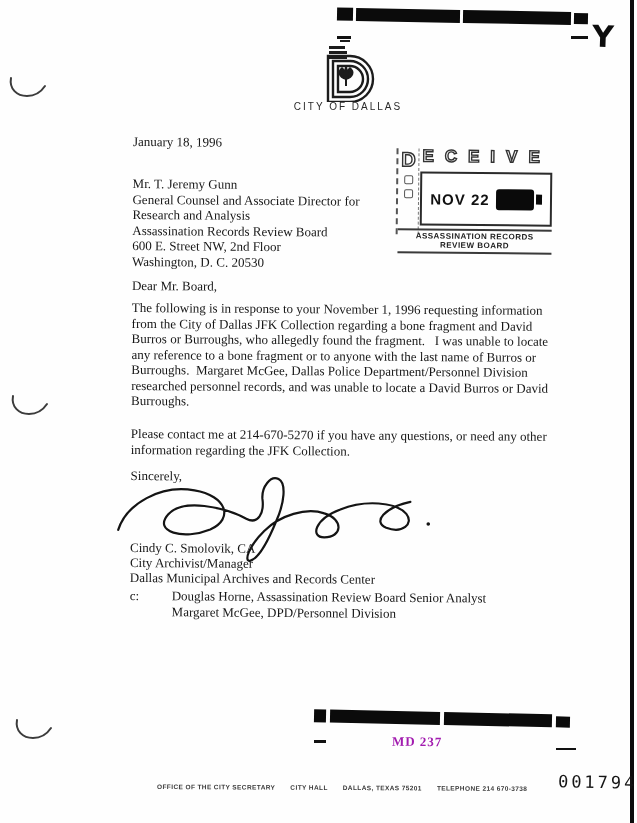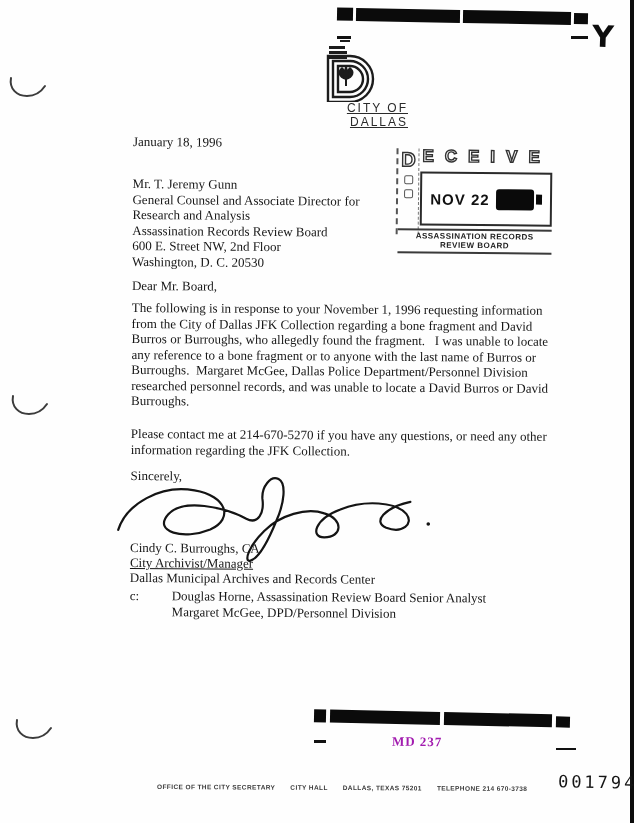--- a/index.html
+++ b/index.html
@@ -10,22 +10,22 @@
   
   .right-edge-line{position:absolute;top:0;right:3px;width:4px;height:823px;background:#0c0c0c;}
   .hook{position:absolute;}
   .bar-row{position:absolute;height:13px;display:flex;}
   .bar-seg{background:#0b0b0b;height:100%;}
   .tiny-dash{position:absolute;background:#111;}
   .hand-y{position:absolute;font-family:"DejaVu Sans",sans-serif;font-weight:bold;
     font-size:30px;transform:rotate(2deg);color:#0d0d0d;line-height:1;}
   
   .logo{position:absolute;left:300px;top:40px;}
-  .org-name{position:absolute;left:288px;top:101px;width:120px;text-align:right;
-    font-family:"Liberation Sans",sans-serif;font-size:12px;letter-spacing:2px;color:#2a2a2a;text-decoration:underline;}
+  .org-name{position:absolute;left:288px;top:101px;width:120px;text-align:center;
+    font-family:"Liberation Sans",sans-serif;font-size:10px;letter-spacing:2px;color:#2a2a2a;}
   
   .stamp{position:absolute;left:396px;top:147px;width:162px;height:108px;
     transform:rotate(.6deg);color:#2b2b2b;font-family:"Liberation Sans",sans-serif;}
   .stamp-side{position:absolute;left:0;top:2px;width:20px;height:86px;
     border-left:2px dashed #555;border-right:1px dashed #777;text-align:center;}
   .stamp-side-letter{font-weight:bold;font-size:20px;line-height:22px;
     color:#fff;-webkit-text-stroke:1.4px #333;}
   .stamp-side-mark{width:7px;height:7px;border:1.5px solid #555;border-radius:2px;margin:5px auto 0;}
   .stamp-word{position:absolute;left:26px;top:0;font-weight:bold;font-size:17px;
     letter-spacing:11px;color:#fff;-webkit-text-stroke:1.4px #333;white-space:nowrap;}
@@ -137,22 +137,22 @@
 
     <svg class="sig-svg" width="330" height="92" viewBox="0 0 330 92">
       <path d="M6,58 C14,32 48,12 82,18 C114,23 122,46 98,57 C72,68 40,60 56,42
                C70,26 112,34 134,46 C146,52 152,40 150,26 C149,14 158,2 166,6
                C174,10 172,30 164,48 C156,68 146,86 138,88 C132,89 136,74 152,58
                C168,42 194,34 212,40 C232,46 230,64 212,64 C198,64 202,46 228,36
                C252,26 284,28 294,40 C302,50 290,60 274,54 C260,48 272,34 298,28" fill="none" stroke="#141414" stroke-width="2.2" stroke-linecap="round"></path>
       <circle cx="316" cy="50" r="1.8" fill="#141414"></circle>
     </svg>
 
-    <div class="block" style="top:410px;">Cindy C. Burroughs, CA</div>
-    <div class="block" style="top:425px;text-decoration:underline;">City Archivist/Manager</div>
+    <div class="block" style="top:410px;">Cindy C. Smolovik, CA</div>
+    <div class="block" style="top:425px;">City Archivist/Manager</div>
     <div class="block" style="top:440px;">Dallas Municipal Archives and Records Center</div>
 
     <div class="cc-row">
       <div class="cc-label">c:</div>
       <div class="cc-list">Douglas Horne, Assassination Review Board Senior Analyst
 Margaret McGee, DPD/Personnel Division</div>
     </div>
   </div>
 
   <div class="bar-row" style="left:314px;top:712px;width:260px;transform:rotate(1.2deg);gap:4px;">

